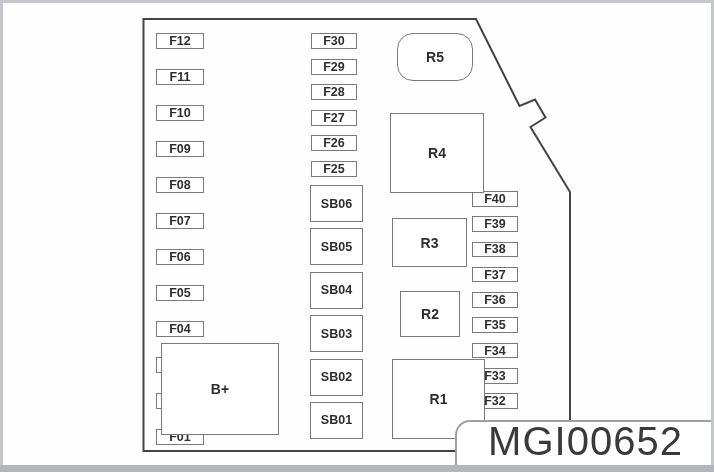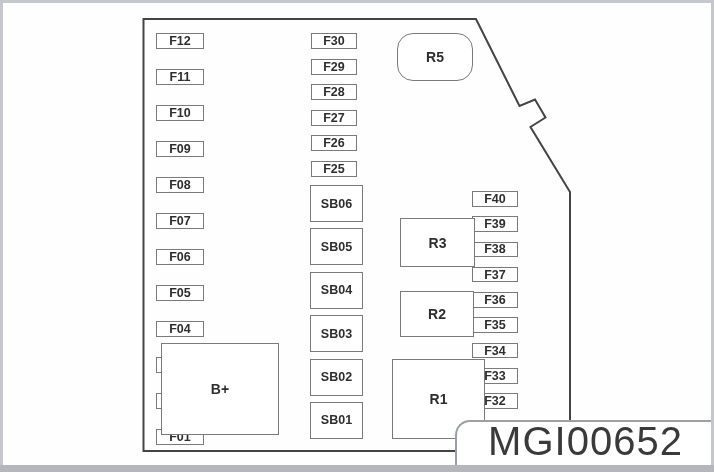--- a/index.html
+++ b/index.html
@@ -34,22 +34,22 @@
   .rcol{left:472px;top:191px;width:46px;gap:9.8px;}
   .rcol .fbox{height:15.5px;}
 
   .relay,.battery{
     position:absolute;box-sizing:border-box;border:1px solid #7a7a7a;background:#fff;
     color:#2e2e2e;display:flex;align-items:center;justify-content:center;
     font-size:14px;font-weight:bold;
   }
   .r5{left:397px;top:33px;width:76px;height:48px;border-radius:16px;}
   .r4{left:390px;top:113px;width:94px;height:80px;}
-  .r3{left:400px;top:218px;width:75px;height:49px;}
-  .r2{left:400px;top:291px;width:74px;height:46px;}
+  .r3{left:392px;top:218px;width:75px;height:49px;}
+  .r2{left:400px;top:291px;width:60px;height:46px;}
   .r1{left:392px;top:359px;width:93px;height:80px;}
   .battery{left:161px;top:343px;width:118px;height:92px;}
 
   
   .figure-label{
     position:absolute;left:455px;top:420px;width:259px;height:52px;
     box-sizing:border-box;background:#fff;
     border-top:2px solid #9aa0a5;border-left:2px solid #9aa0a5;
     border-radius:15px 0 0 0;
     display:flex;align-items:flex-end;justify-content:center;
@@ -108,20 +108,21 @@
       <div class="fbox">F38</div>
       <div class="fbox">F37</div>
       <div class="fbox">F36</div>
       <div class="fbox">F35</div>
       <div class="fbox">F34</div>
       <div class="fbox">F33</div>
       <div class="fbox">F32</div>
     </div>
 
   <div class="relay r5">R5</div>
+  <div class="relay r4">R4</div>
   <div class="relay r3">R3</div>
   <div class="relay r2">R2</div>
   <div class="relay r1">R1</div>
 
   <div class="battery">B+</div>
 
   <div class="figure-label">
     <span class="code">MGI00652</span>
   </div>
 

